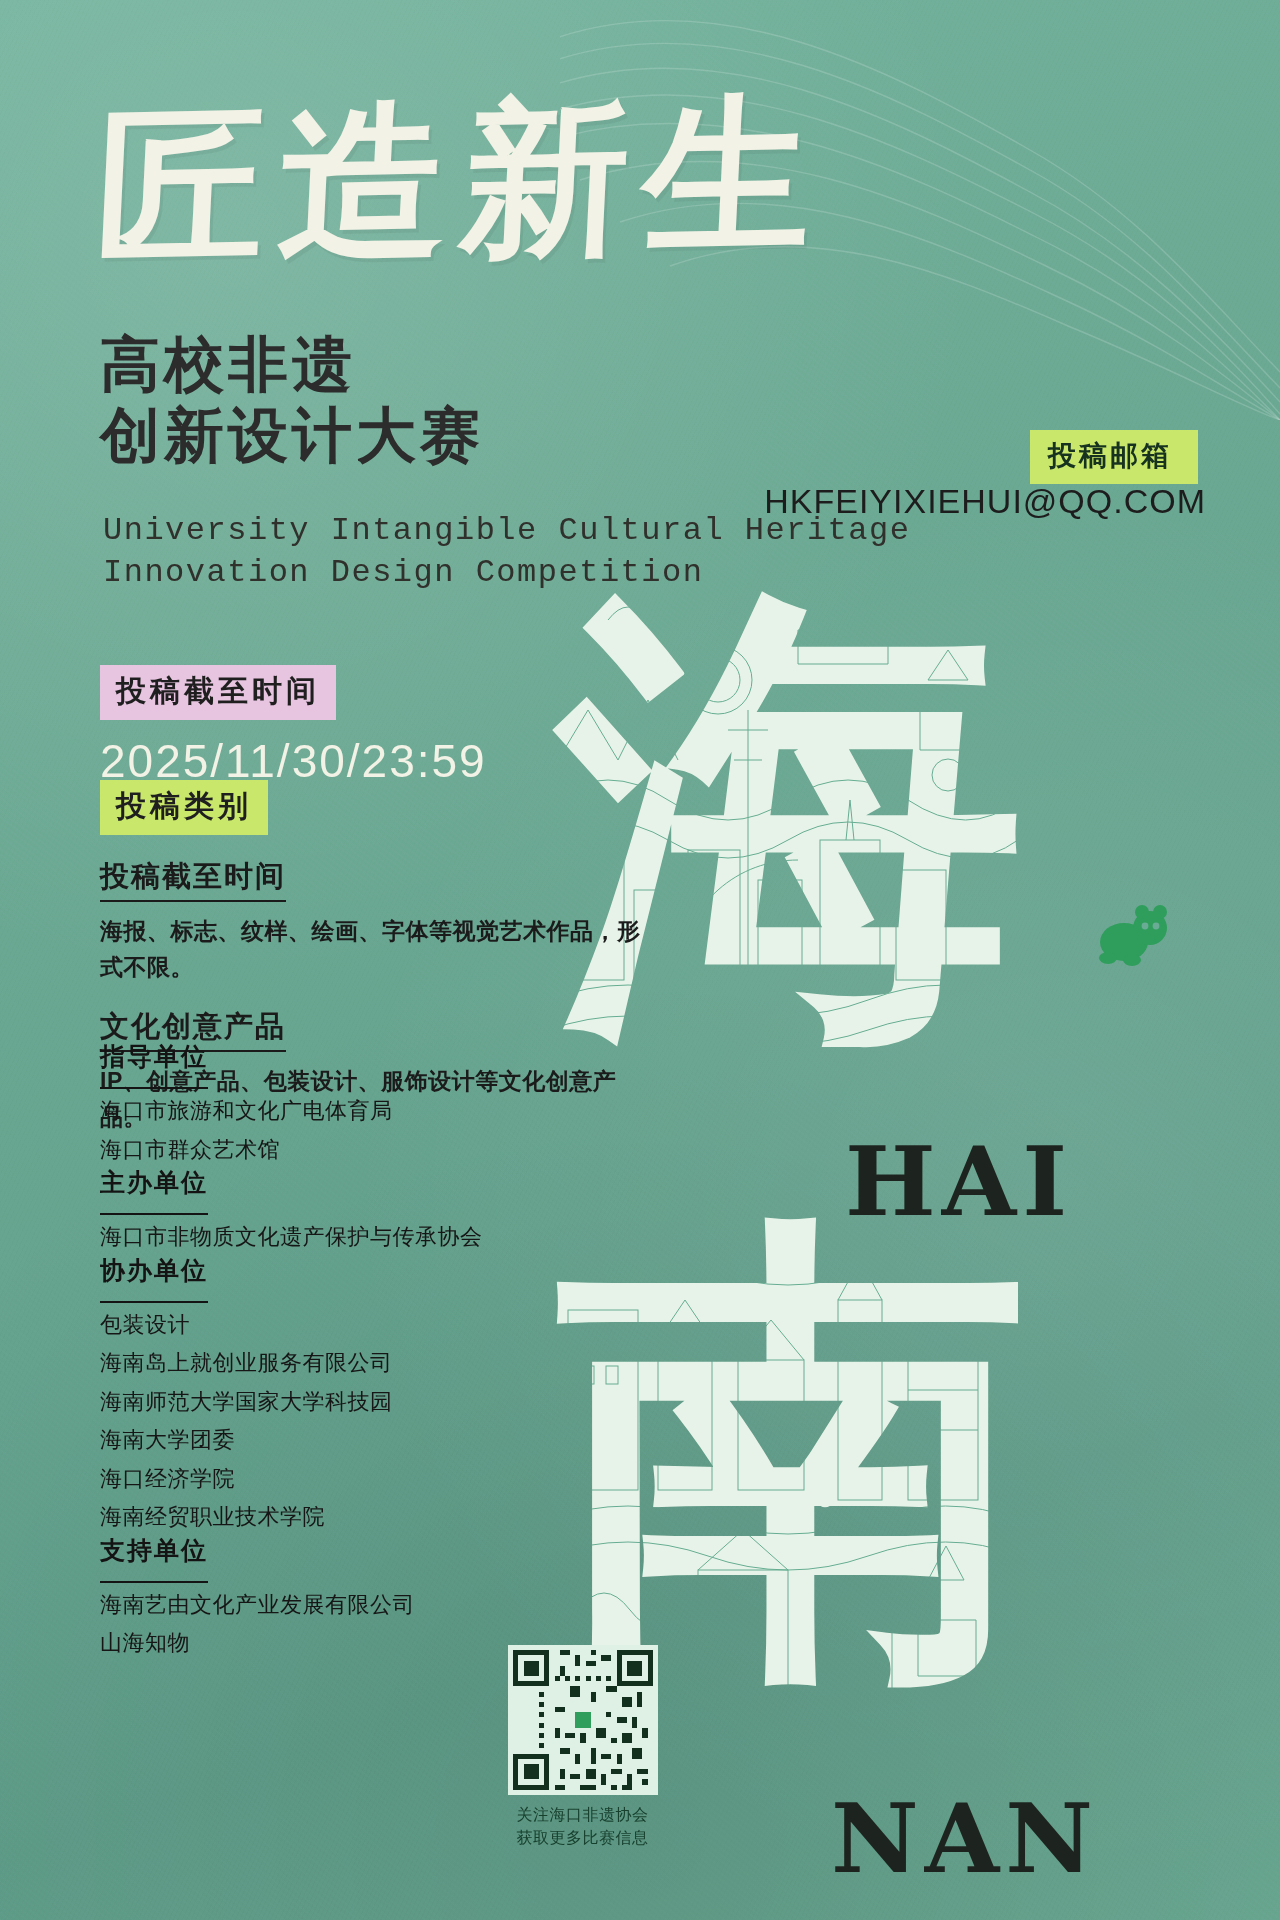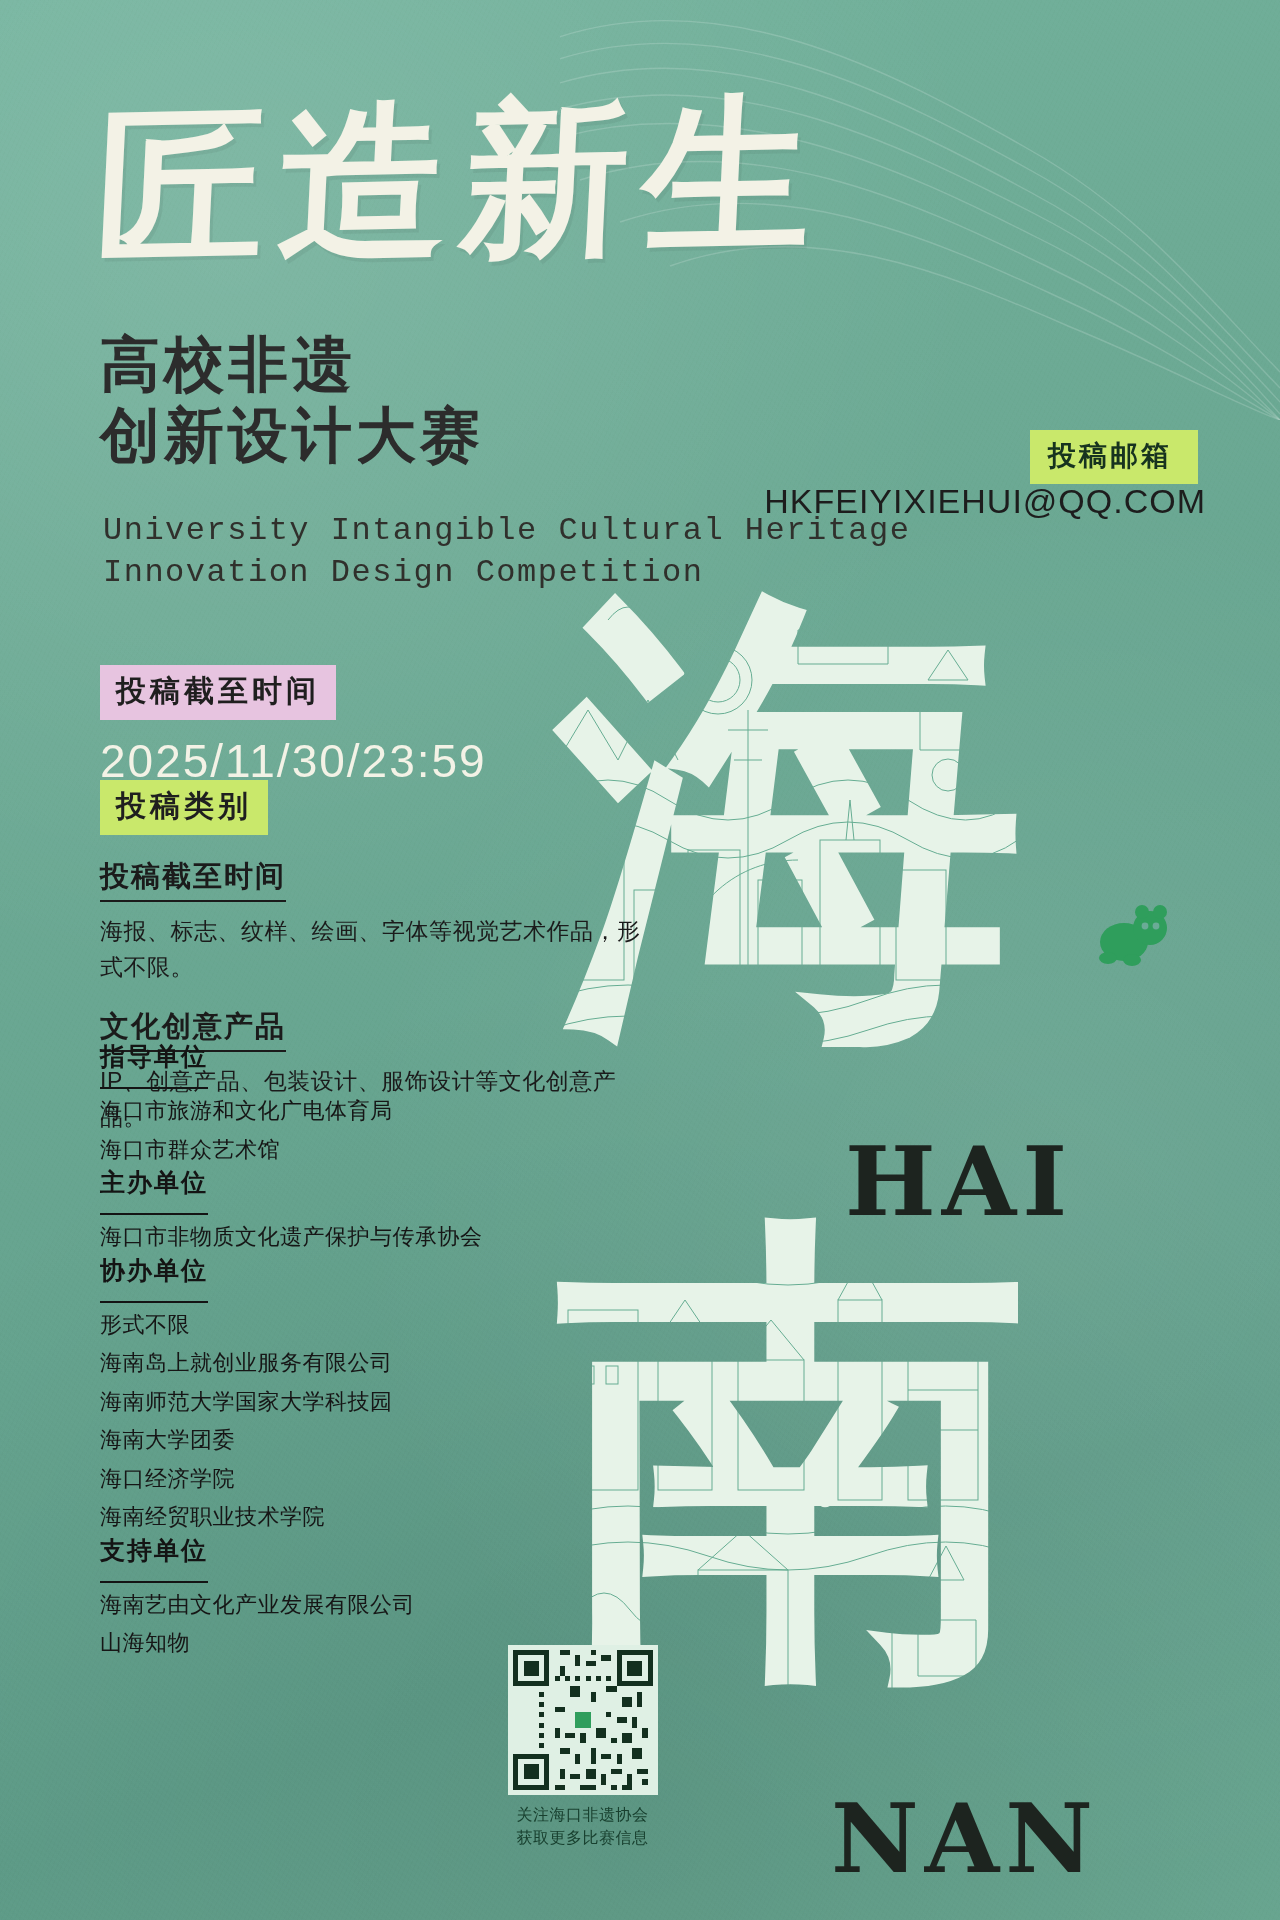--- a/index.html
+++ b/index.html
@@ -94,21 +94,21 @@
 
   .cat-wrap{position:absolute;left:100px;top:780px;width:560px;}
   .cat-h{
     margin-top:22px;
     font-size:29px;font-weight:700;color:#1b1b1b;
     border-bottom:2px solid #1b1b1b;
     display:inline-block;padding-bottom:3px;letter-spacing:2px;
   }
   .cat-p{
     margin-top:12px;
-    font-size:23px;color:#1b1b1b;line-height:1.55;letter-spacing:.5px;
+    font-size:23px;color:#1b1b1b;line-height:1.55;letter-spacing:.5px;font-weight:bold;
   }
 
   .org-wrap{position:absolute;left:100px;top:1040px;width:520px;}
   .org-h{
     font-size:25px;font-weight:700;color:#141414;
     border-bottom:2px solid #141414;display:inline-block;
     padding-bottom:14px;letter-spacing:2px;margin-top:26px;
   }
   .org-h:first-child{margin-top:0;}
   .org-line{font-size:22px;color:#161616;line-height:1.48;margin-top:6px;letter-spacing:.5px;}
@@ -295,21 +295,21 @@
       <div class="org-line">海口市群众艺术馆</div>
     </div>
 
     <div>
       <div class="org-h">主办单位</div>
       <div class="org-line">海口市非物质文化遗产保护与传承协会</div>
     </div>
 
     <div>
       <div class="org-h">协办单位</div>
-      <div class="org-line">形式不限</div>
+      <div class="org-line">包装设计</div>
       <div class="org-line">海南岛上就创业服务有限公司</div>
       <div class="org-line">海南师范大学国家大学科技园</div>
       <div class="org-line">海南大学团委</div>
       <div class="org-line">海口经济学院</div>
       <div class="org-line">海南经贸职业技术学院</div>
     </div>
 
     <div>
       <div class="org-h">支持单位</div>
       <div class="org-line">海南艺由文化产业发展有限公司</div>

